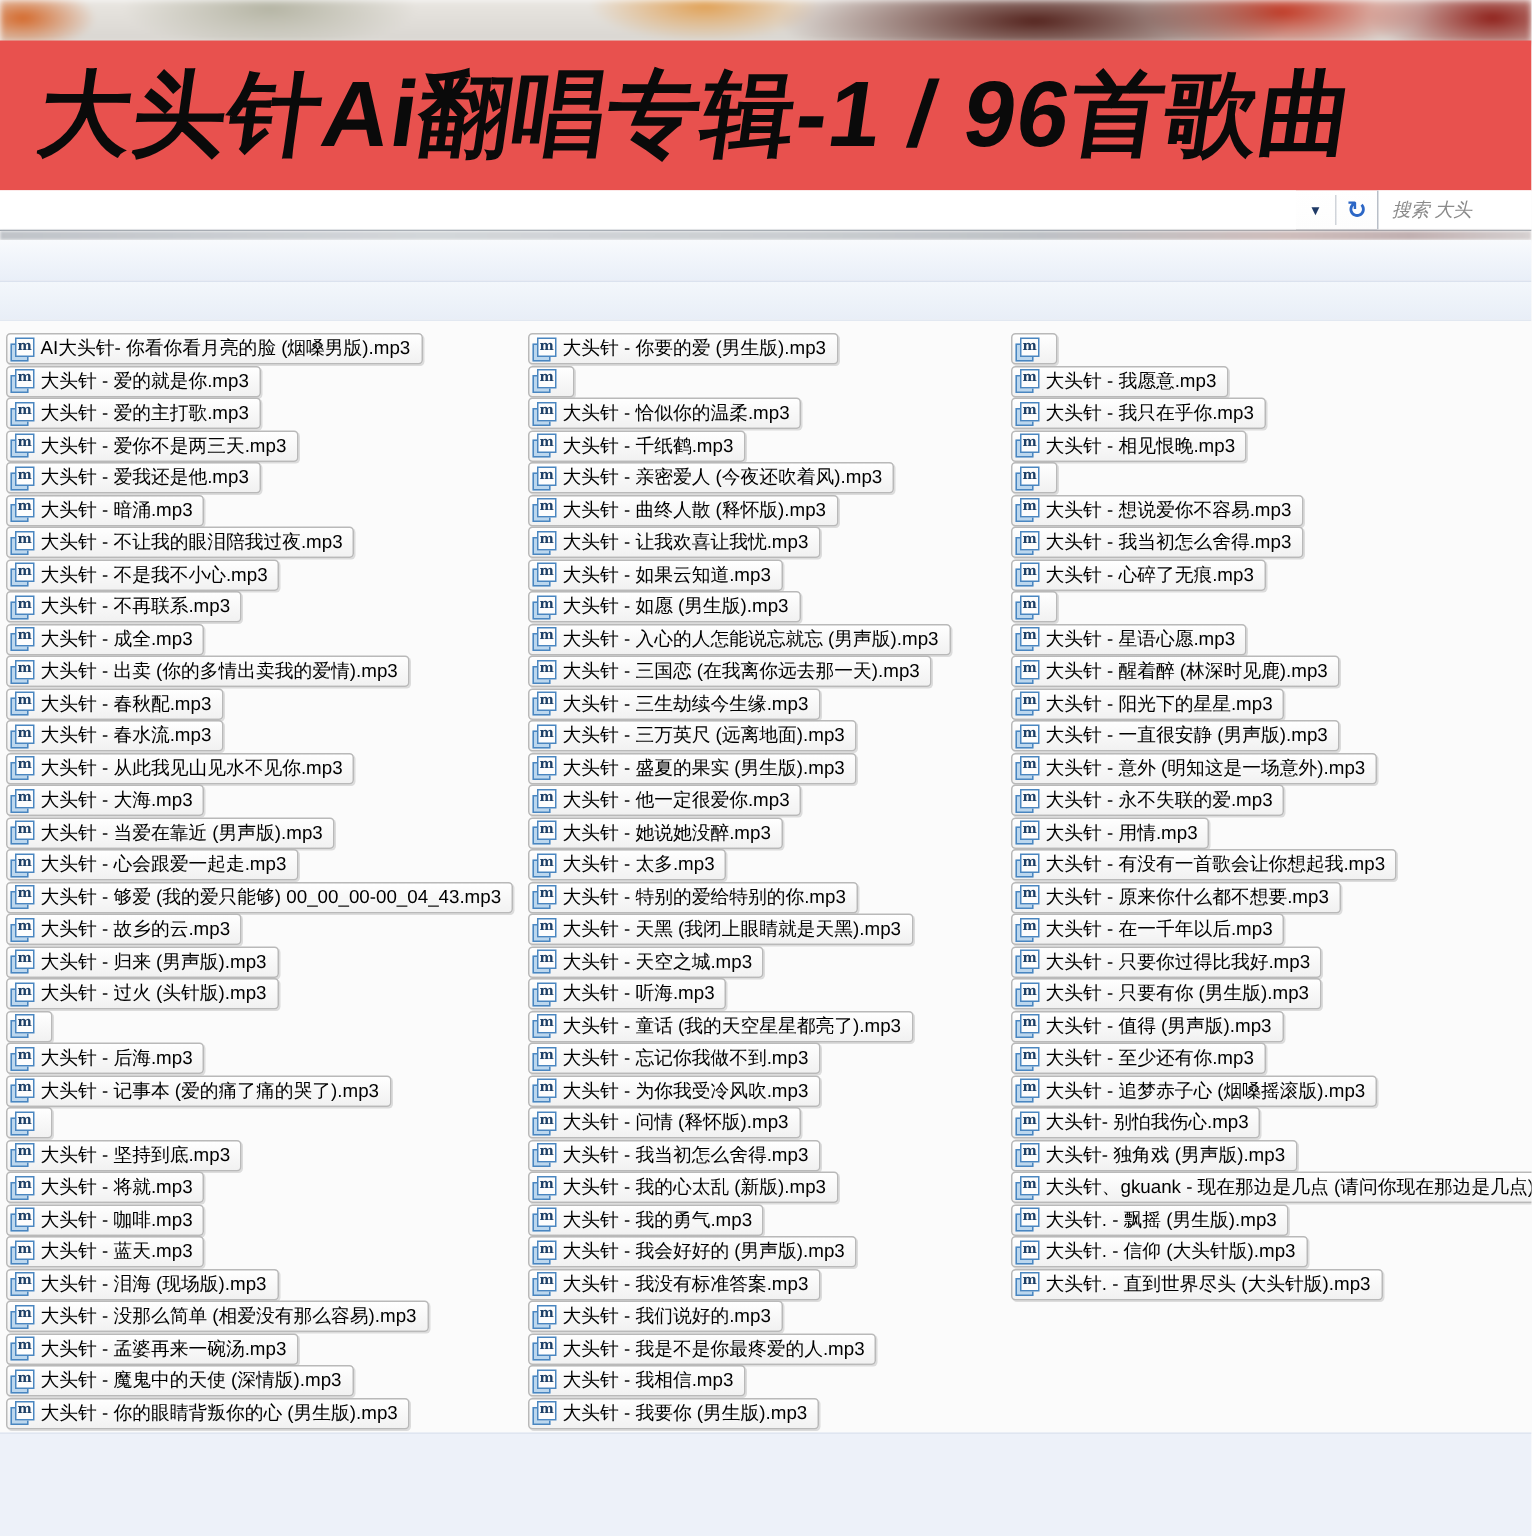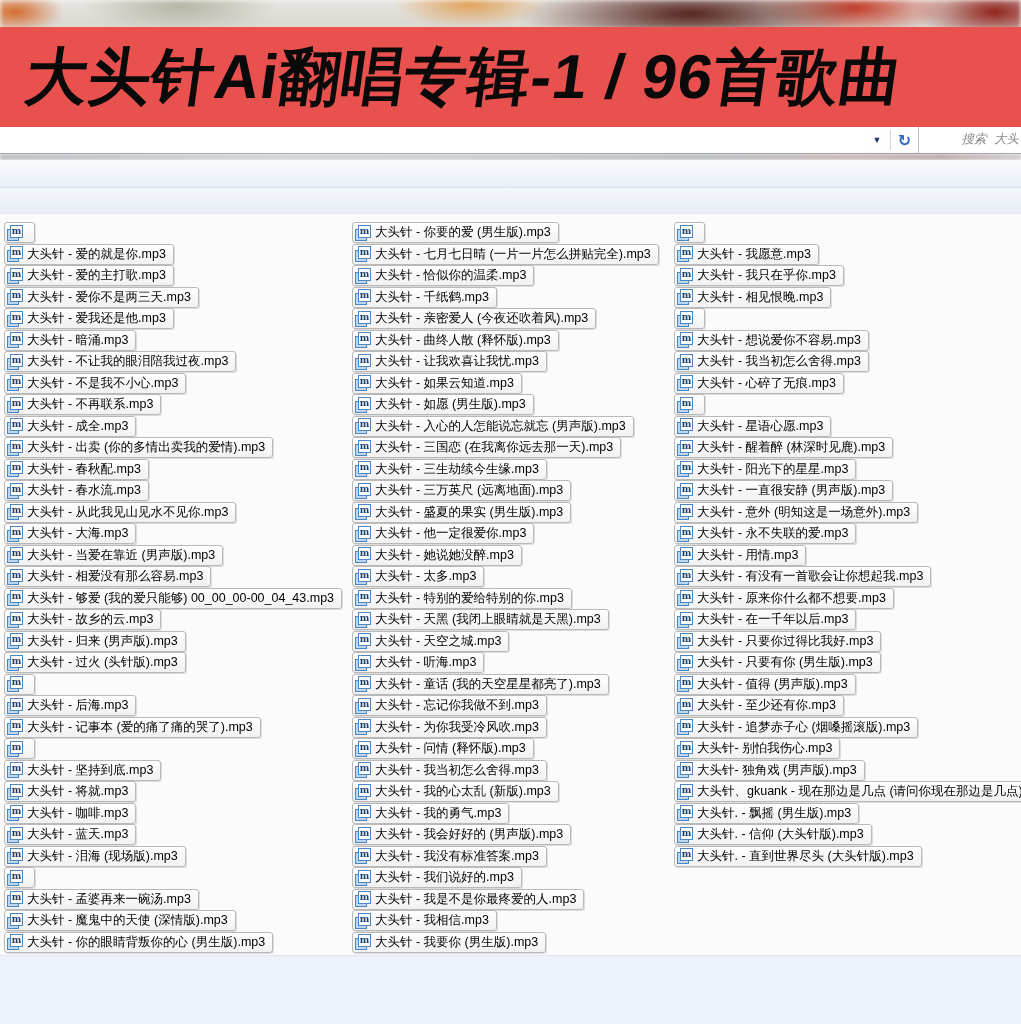--- a/index.html
+++ b/index.html
@@ -47,22 +47,22 @@
   .refresh-btn{
     width:27px;display:flex;align-items:center;justify-content:center;
     color:#2d67c6;font-size:16px;font-weight:bold;cursor:pointer;
   }
   .searchbox{
     width:95px;border-left:1px solid #b9bfc8;background:#fff;
     display:flex;align-items:center;padding-left:7px;
   }
   .searchbox input{
     border:none;outline:none;width:100%;background:transparent;
-    font-family:Liberation Mono, monospace;
-    font-size:12.5px;font-style:italic;color:#8a8a8a;text-align:right;
+    font-family:Liberation Serif, serif;
+    font-size:12.5px;font-style:italic;color:#8a8a8a;
   }
   .searchbox input::placeholder{color:#8a8a8a;font-style:italic;}
   
   .blurstrip{
     position:absolute;left:0;top:154px;width:1021px;height:6px;
     background:linear-gradient(90deg,#b6bac0 0%,#cdd1d5 28%,#c2c6ca 52%,#b4b8bd 68%,#c7b3b1 84%,#b8a4a5 92%,#cfc9c9 100%);
     filter:blur(1px);opacity:.85;
   }
   .band1{
     position:absolute;left:0;top:160px;width:1021px;height:27px;
@@ -132,20 +132,21 @@
 <div class="blurstrip"></div>
 <div class="band1"></div>
 <div class="band2"></div>
 
 <div class="col col0">
     <div class="file-item">
       <span class="ficon">
         <span class="ficon-back"></span>
         <span class="ficon-front">m</span>
       </span>
+      <span class="flabel">AI大头针- 你看你看月亮的脸 (烟嗓男版).mp3</span>
     </div>
     <div class="file-item">
       <span class="ficon">
         <span class="ficon-back"></span>
         <span class="ficon-front">m</span>
       </span>
       <span class="flabel">大头针 - 爱的就是你.mp3</span>
     </div>
     <div class="file-item">
       <span class="ficon">
@@ -243,21 +244,21 @@
         <span class="ficon-back"></span>
         <span class="ficon-front">m</span>
       </span>
       <span class="flabel">大头针 - 当爱在靠近 (男声版).mp3</span>
     </div>
     <div class="file-item">
       <span class="ficon">
         <span class="ficon-back"></span>
         <span class="ficon-front">m</span>
       </span>
-      <span class="flabel">大头针 - 相爱没有那么容易.mp3</span>
+      <span class="flabel">大头针 - 心会跟爱一起走.mp3</span>
     </div>
     <div class="file-item">
       <span class="ficon">
         <span class="ficon-back"></span>
         <span class="ficon-front">m</span>
       </span>
       <span class="flabel">大头针 - 够爱 (我的爱只能够) 00_00_00-00_04_43.mp3</span>
     </div>
     <div class="file-item">
       <span class="ficon">
@@ -339,20 +340,21 @@
         <span class="ficon-back"></span>
         <span class="ficon-front">m</span>
       </span>
       <span class="flabel">大头针 - 泪海 (现场版).mp3</span>
     </div>
     <div class="file-item">
       <span class="ficon">
         <span class="ficon-back"></span>
         <span class="ficon-front">m</span>
       </span>
+      <span class="flabel">大头针 - 没那么简单 (相爱没有那么容易).mp3</span>
     </div>
     <div class="file-item">
       <span class="ficon">
         <span class="ficon-back"></span>
         <span class="ficon-front">m</span>
       </span>
       <span class="flabel">大头针 - 孟婆再来一碗汤.mp3</span>
     </div>
     <div class="file-item">
       <span class="ficon">
@@ -375,21 +377,20 @@
         <span class="ficon-back"></span>
         <span class="ficon-front">m</span>
       </span>
       <span class="flabel">大头针 - 你要的爱 (男生版).mp3</span>
     </div>
     <div class="file-item">
       <span class="ficon">
         <span class="ficon-back"></span>
         <span class="ficon-front">m</span>
       </span>
-      <span class="flabel">大头针 - 七月七日晴 (一片一片怎么拼贴完全).mp3</span>
     </div>
     <div class="file-item">
       <span class="ficon">
         <span class="ficon-back"></span>
         <span class="ficon-front">m</span>
       </span>
       <span class="flabel">大头针 - 恰似你的温柔.mp3</span>
     </div>
     <div class="file-item">
       <span class="ficon">

